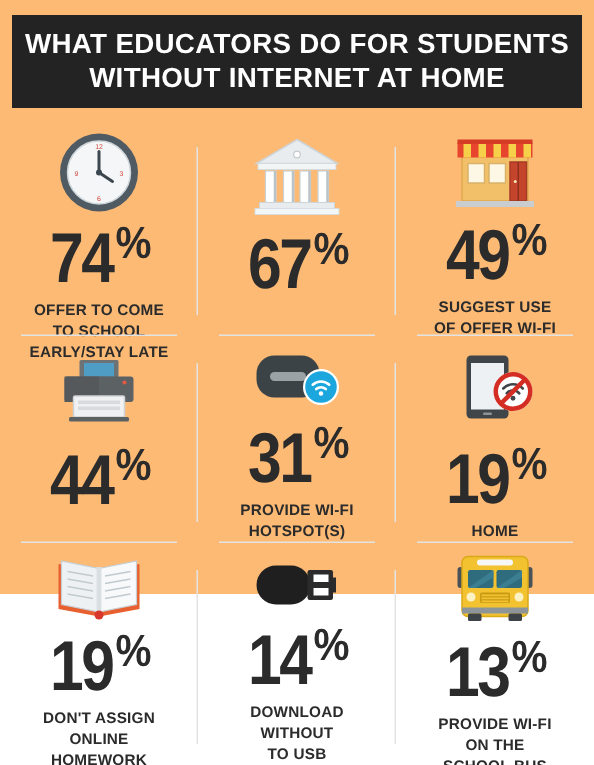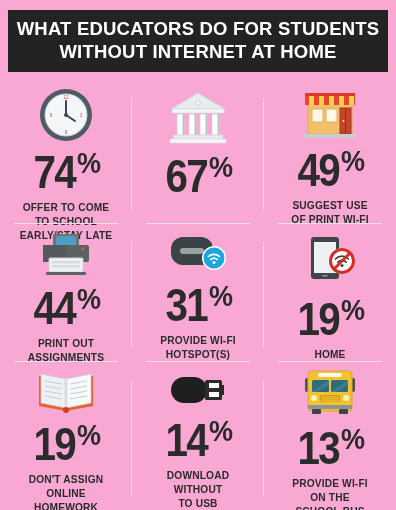--- a/index.html
+++ b/index.html
@@ -9,22 +9,22 @@
   body {
     width: 396px;
     height: 510px;
     background: #ffffff;
     font-family: "Liberation Sans", sans-serif;
     overflow: hidden;
   }
   .infographic {
     position: relative;
     width: 396px;
-    height: 510px;
-    background: #f9a8d4;
+    height: 396px;
+    background: #fdba74;
     box-sizing: border-box;
   }
   
   .header-bar {
     position: absolute;
     left: 8px;
     top: 10px;
     width: 380px;
     height: 62px;
     background: #232323;
@@ -213,43 +213,41 @@
             <rect x="4" y="7" width="50" height="3" fill="#d63b26"></rect>
           </g>
           <rect x="3" y="48" width="52" height="4" fill="#c9cdd0"></rect>
         </svg>
       </div>
       <div class="stat">
         <span class="num">49</span>
           <span class="pct">%</span>
       </div>
       <div class="caption">SUGGEST USE
-OF PRINT WI-FI</div>
+OF OFFER WI-FI</div>
     </div>
 
     <div class="cell vline hline">
       <div class="icon-wrap">
         <svg width="62" height="50" viewBox="0 0 62 50">
           <rect x="18" y="4" width="26" height="12" rx="1" fill="#6d7275"></rect>
           <rect x="21" y="6" width="20" height="9" fill="#4f9dc4"></rect>
           <rect x="8" y="15" width="46" height="17" rx="2" fill="#5c6164"></rect>
           <rect x="8" y="15" width="23" height="17" fill="#55595c"></rect>
           <circle cx="48" cy="19" r="1.4" fill="#e05a45"></circle>
           <rect x="14" y="28" width="34" height="14" rx="1" fill="#f0f1f2" stroke="#cfd2d4" stroke-width="1"></rect>
           <rect x="17" y="31" width="28" height="2.4" fill="#d8dbdd"></rect>
           <rect x="17" y="35" width="28" height="2.4" fill="#d8dbdd"></rect>
           <rect x="11" y="42" width="40" height="3" rx="1" fill="#5c6164"></rect>
         </svg>
       </div>
       <div class="stat">
         <span class="num">44</span>
           <span class="pct">%</span>
       </div>
-      <div class="caption">PRINT OUT
-ASSIGNMENTS</div>
     </div>
 
     <div class="cell vline hline">
       <div class="icon-wrap">
         <svg width="66" height="46" viewBox="0 0 66 46">
           <rect x="6" y="7" width="42" height="28" rx="12" fill="#3b4347"></rect>
           <rect x="15" y="18" width="24" height="6" rx="3" fill="#9aa2a6"></rect>
           <circle cx="49" cy="28" r="12" fill="#ffffff"></circle>
           <circle cx="49" cy="28" r="10.5" fill="#1ba7dd"></circle>
           <g fill="none" stroke="#ffffff" stroke-width="1.7" stroke-linecap="round">

